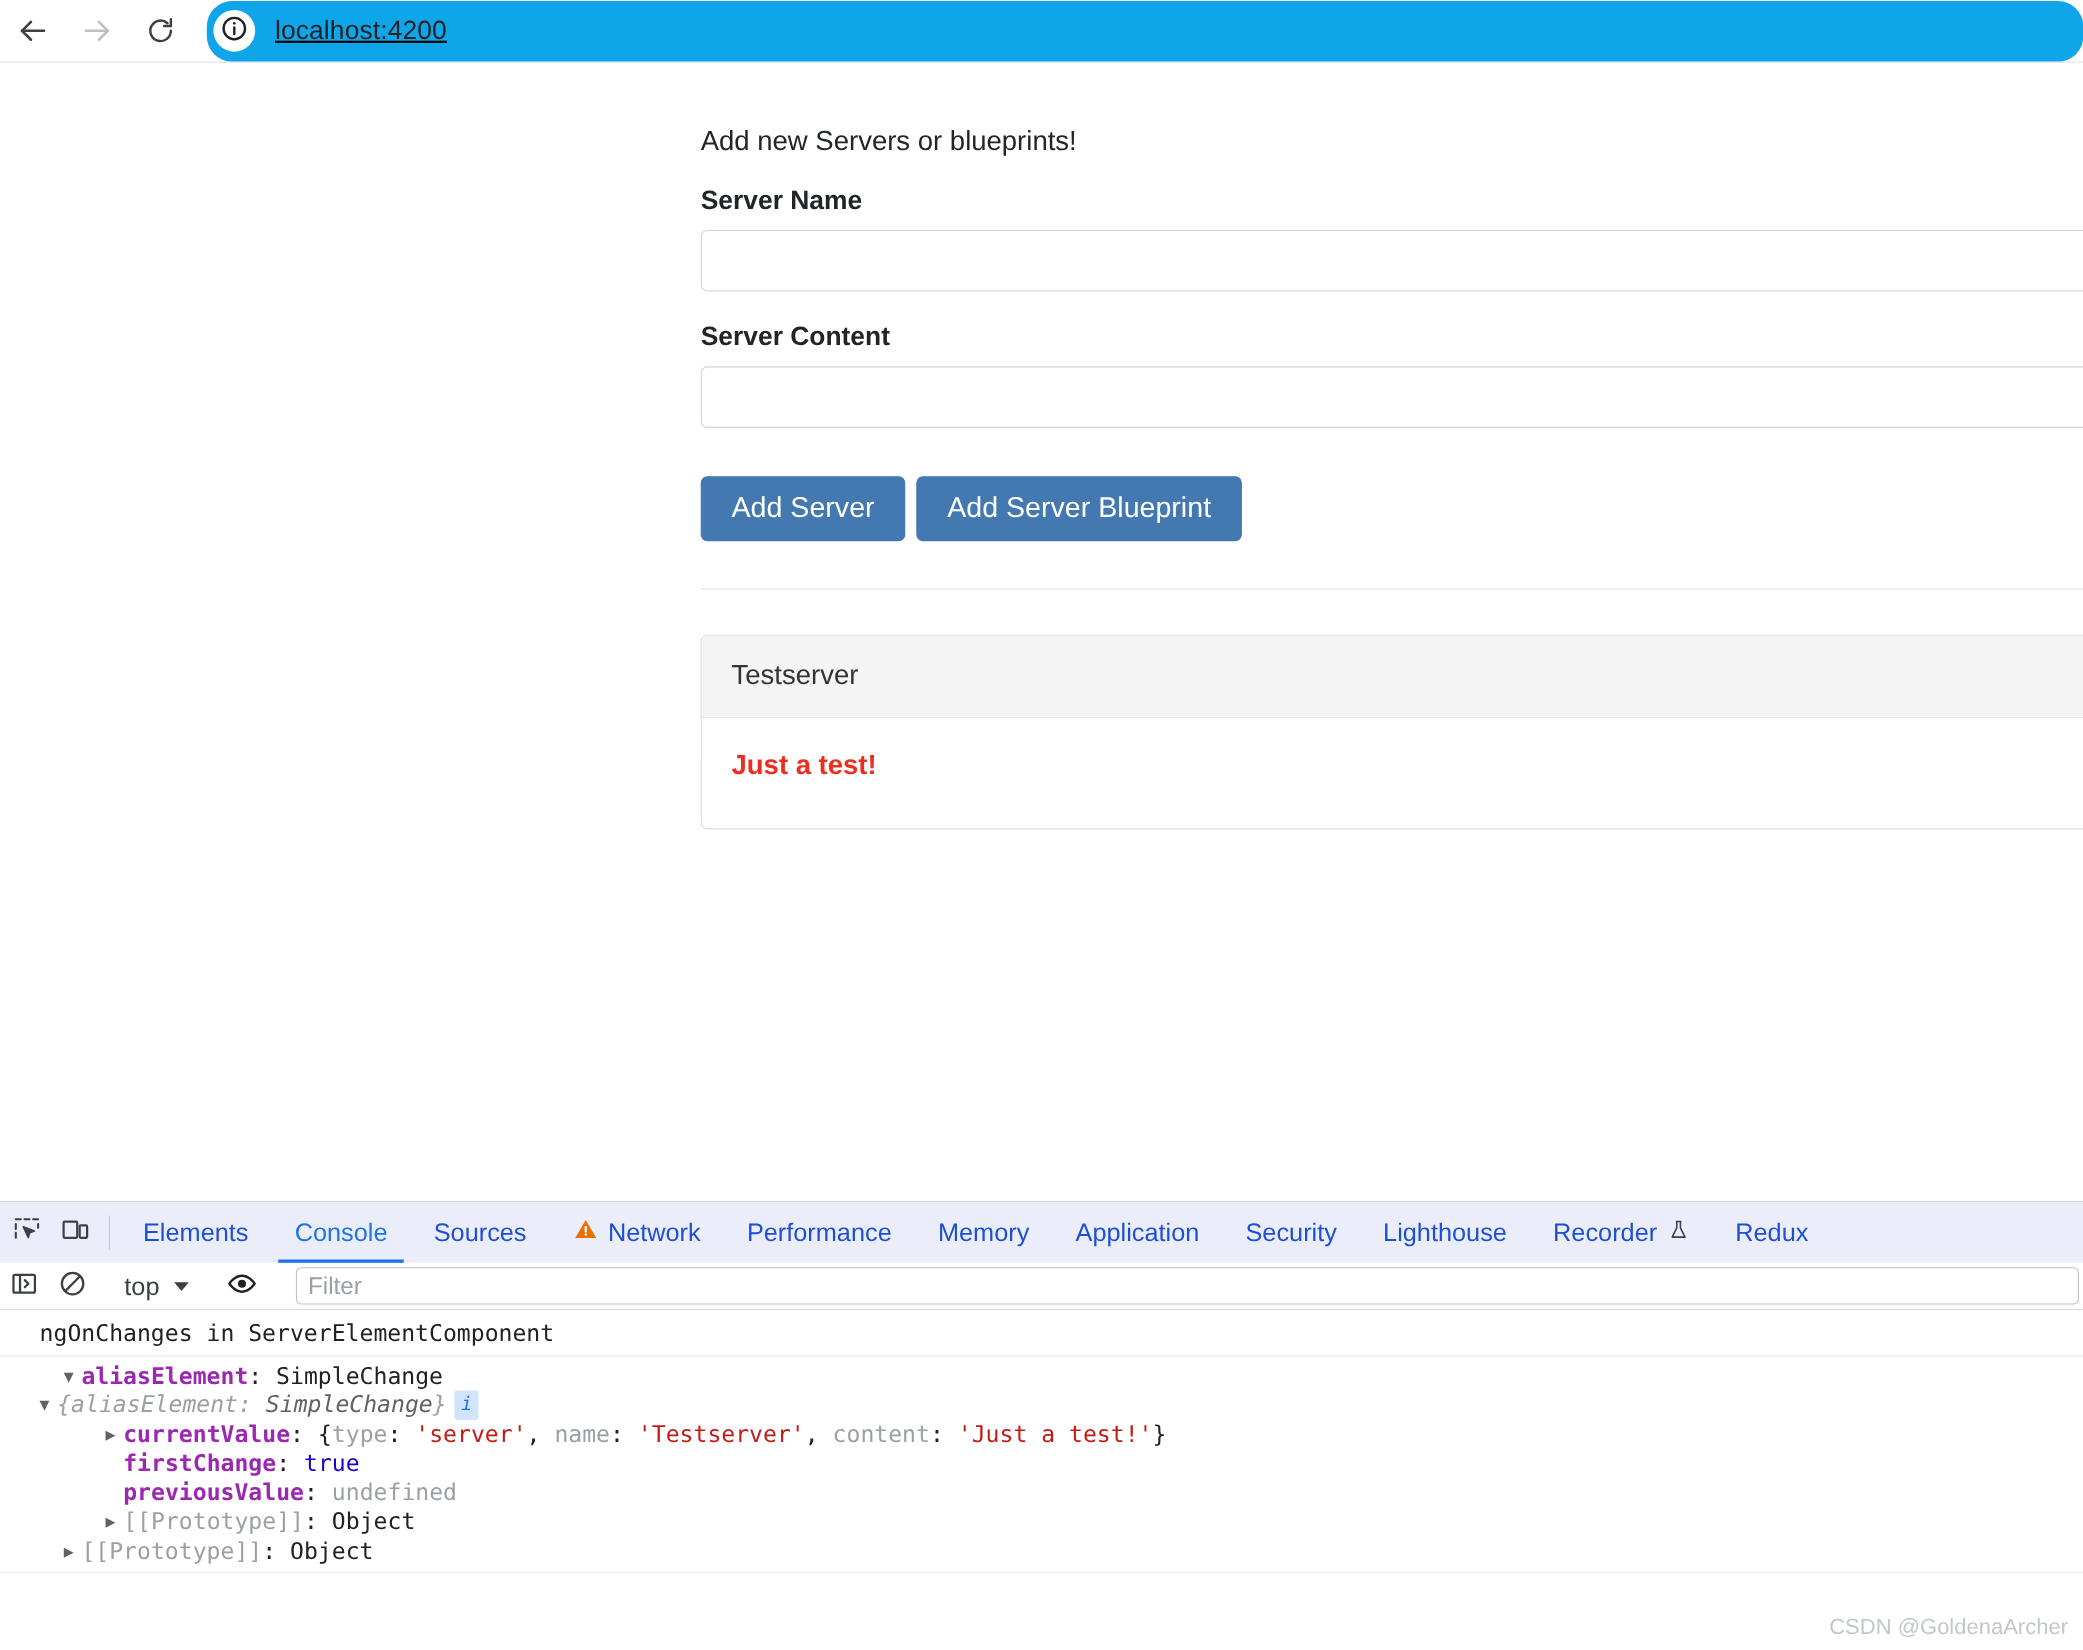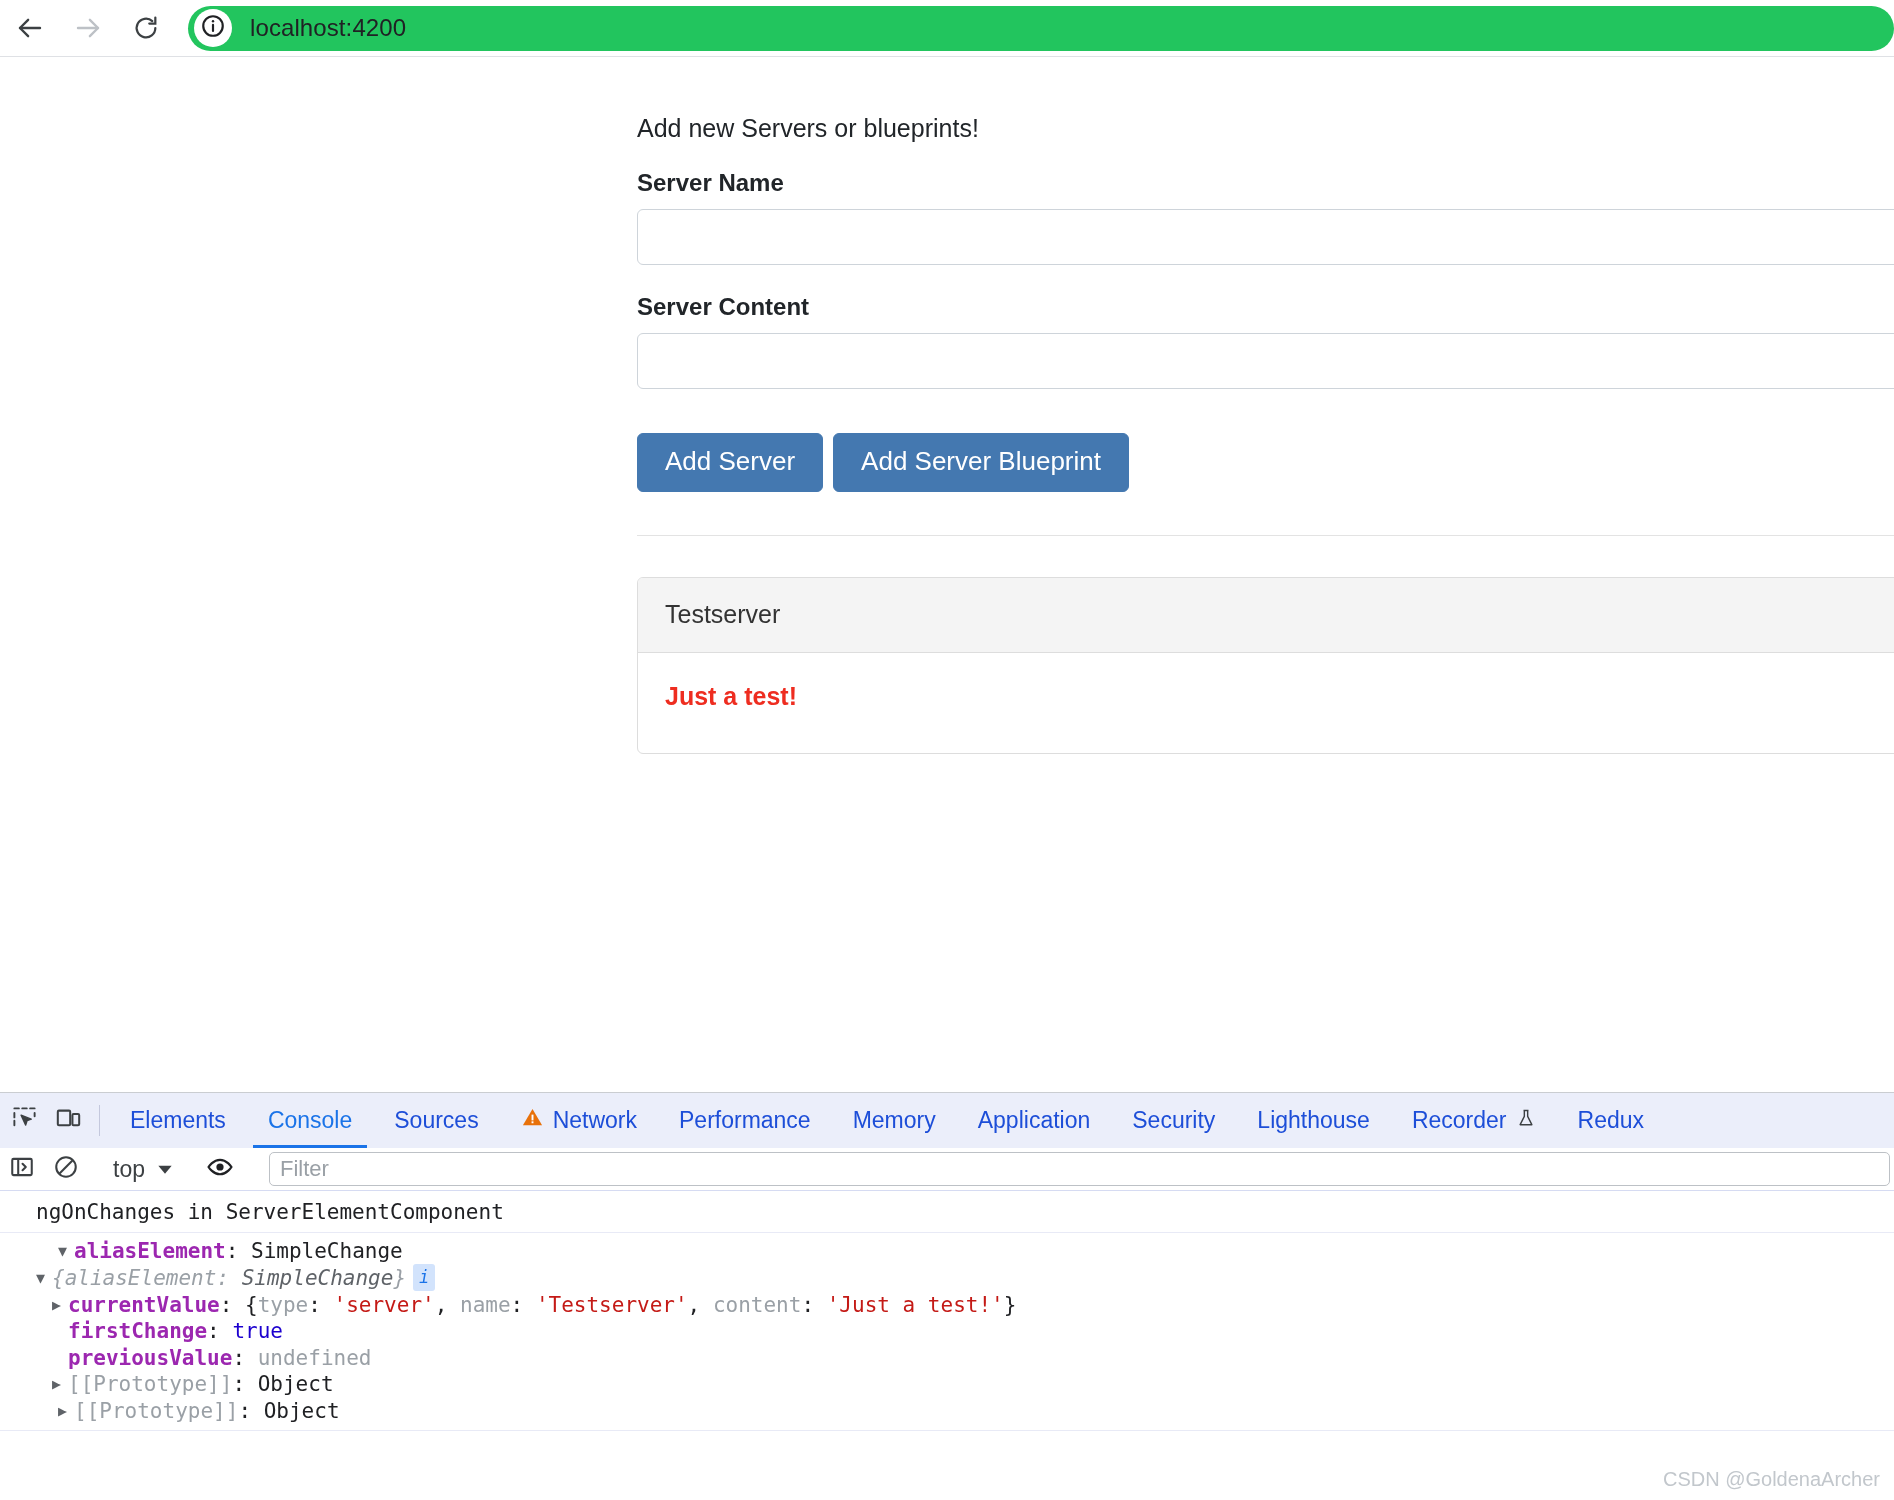--- a/index.html
+++ b/index.html
@@ -25,27 +25,28 @@
     border-radius: 50%;
     flex: 0 0 auto;
   }
   .nav-btn svg { display: block; }
   #back-button { margin-left: 6px; }
   #forward-button { margin-left: 10px; }
   #reload-button { margin-left: 10px; }
 
   #omnibox {
     margin-left: 18px;
-    height: 45px;
+    height: 55px;
     flex: 1 1 auto;
-    background: #22c55e;
+    background: #0ea5e9;
     border-radius: 23px;
     display: flex; align-items: center;
     padding-left: 6px;
     margin-right: 0px;
+    text-decoration: underline;
   }
   #site-info-button {
     width: 38px; height: 38px;
     border-radius: 50%;
     background: #ffffff;
     display: flex; align-items: center; justify-content: center;
     flex: 0 0 auto;
   }
   #omnibox-url {
     margin-left: 18px;
@@ -232,21 +233,21 @@
   .console-message {
     border-bottom: 1px solid #e8eaf6;
     padding: 8px 0 6px 36px;
   }
   .console-object-group {
     border-bottom: 1px solid #e8eaf6;
     padding: 5px 0 6px 0;
   }
   .obj-row { padding-left: 36px; white-space: nowrap; display: block; }
   .obj-row.lvl1 { padding-left: 58px; }
-  .obj-row.lvl2 { padding-left: 52px; }
+  .obj-row.lvl2 { padding-left: 96px; }
   .tri {
     display: inline-block;
     width: 16px;
     color: #5f6368;
     font-size: 15px;
     vertical-align: 2px;
   }
   .tri.open::before { content: "\25BC"; }
   .tri.closed::before { content: "\25B6"; }
   .tri.blank::before { content: ""; }

